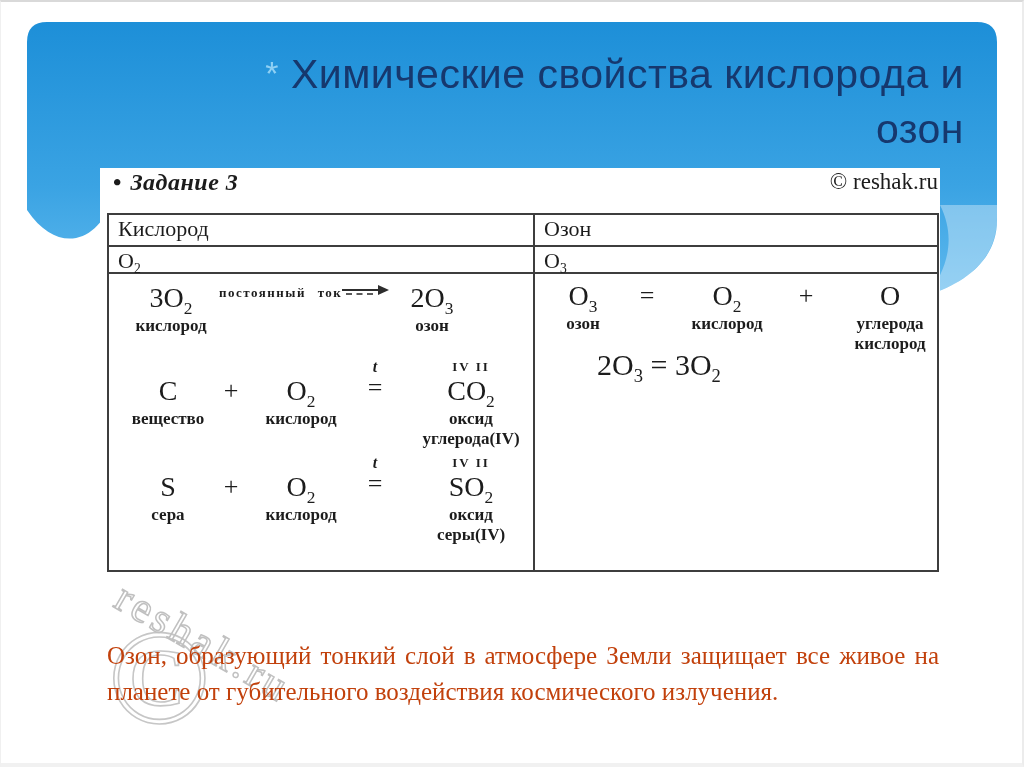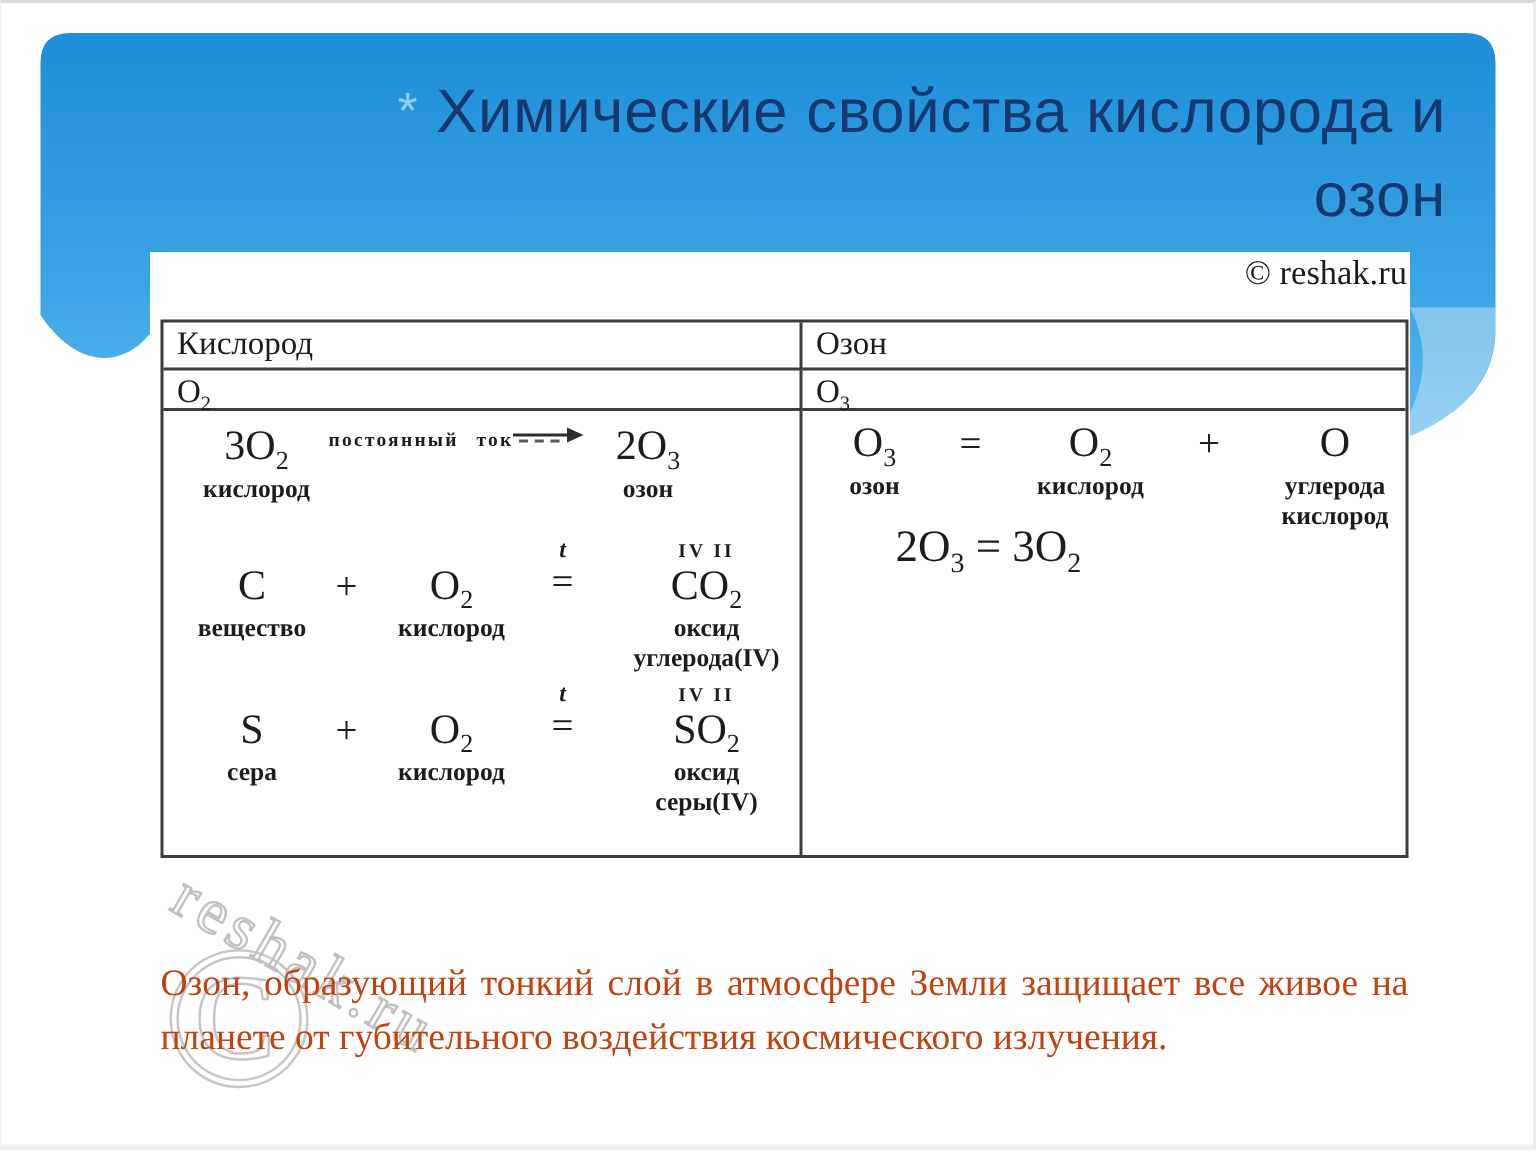--- a/index.html
+++ b/index.html
@@ -94,20 +94,23 @@
 
 <div class="sheet">
 
   <svg class="watermark-svg" width="840" height="592" viewBox="0 0 840 592">
     <text x="8" y="555" font-size="135" font-family="Liberation Serif, serif" fill="none" stroke="#c6c6c6" stroke-width="1.6">©</text>
     <g transform="rotate(30 12 438)">
       <text x="12" y="438" font-size="43" letter-spacing="4" font-family="Liberation Serif, serif" fill="none" stroke="#c0c0c0" stroke-width="1.5">reshak.ru</text>
     </g>
   </svg>
 
+  <div class="task-line">
+    <span class="task-bullet">•</span><span class="task-label">Задание 3</span>
+  </div>
   <div class="copyright">© reshak.ru</div>
 
   <div class="cmp-table">
 
     <div class="cell c1 row1">Кислород</div>
     <div class="cell row1">Озон</div>
 
     <div class="cell c1 row2"><span>O</span><sub class="fsub">2</sub></div>
     <div class="cell row2"><span>O</span><sub class="fsub">3</sub></div>
 

